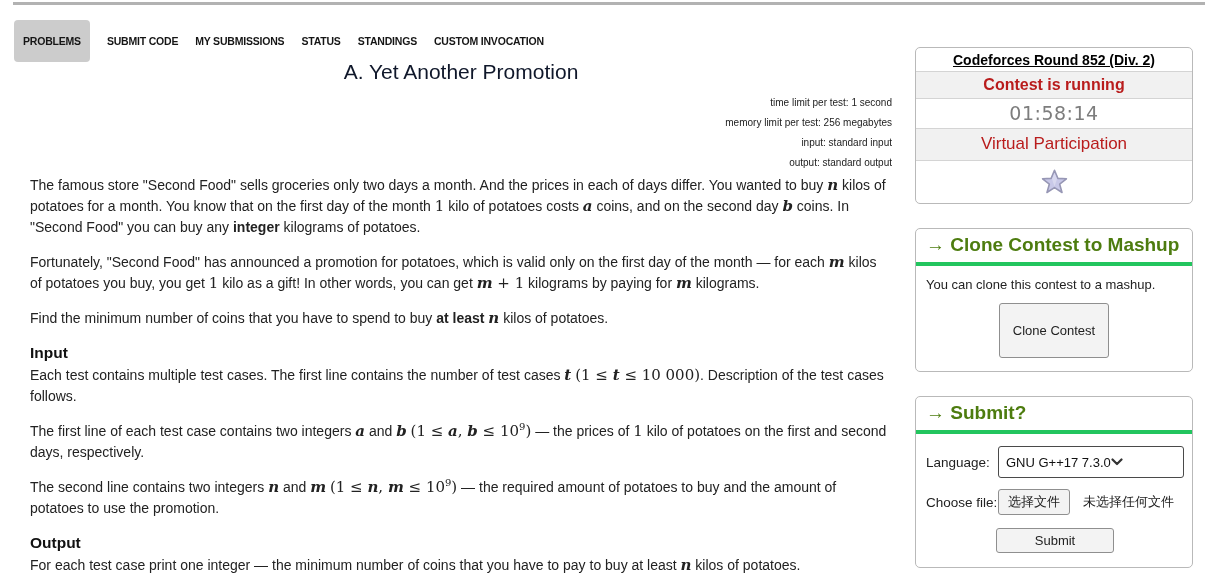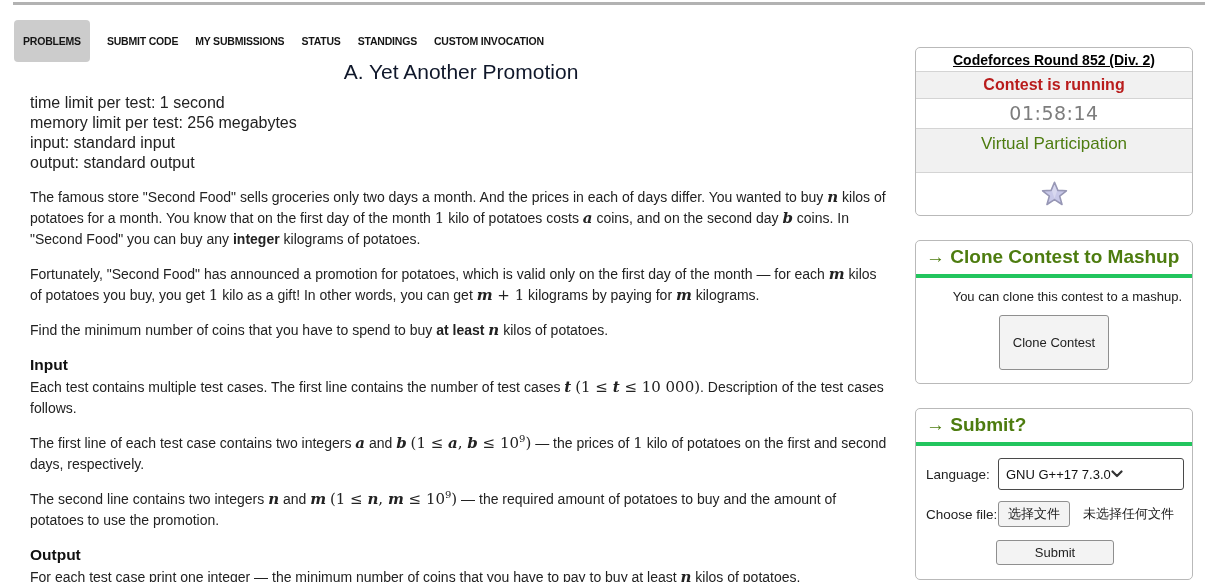--- a/index.html
+++ b/index.html
@@ -16,21 +16,21 @@
   .nav { position:absolute; top:20px; left:14px; display:flex; align-items:center; gap:17px; }
   .nav-item {
     font-size:10.5px; font-weight:bold; color:#151515; letter-spacing:-0.2px;
     text-transform:uppercase; padding:5px 0; cursor:pointer; white-space:nowrap;
   }
   .nav-item.active { background:#cccccc; border-radius:4px; padding:15px 9px; }
 
   
   .main { position:absolute; left:30px; top:60px; width:862px; }
   .ptitle { text-align:center; font-size:21px; font-weight:400; color:#0f172a; margin-bottom:9px; }
-  .props { text-align:left; font-size:16px; line-height:20px; color:#222; margin-bottom:14px; }
+  .props { text-align:right; font-size:10px; line-height:20px; color:#222; margin-bottom:2px; }
   .statement p { font-size:14px; line-height:21px; margin:0 0 14px 0; }
   .sec-title { font-size:15.5px; font-weight:bold; color:#111; margin:6px 0 2px 0; line-height:20px; }
 
   
   .sg-p  { }
   .sg-b  { font-weight:bold; }
   .sg-mv { font-family:"DejaVu Serif", serif; font-style:italic; font-weight:600; font-size:15px; }
   .sg-mn { font-family:"DejaVu Serif", serif; font-size:15px; }
   .sg-sup{ font-family:"DejaVu Serif", serif; font-size:10px; vertical-align:super; line-height:0; }
 
@@ -39,30 +39,30 @@
   .box {
     border:1px solid #b9b9b9; border-radius:5px; background:#fff; overflow:hidden;
     margin-bottom:24px;
   }
   .row { text-align:center; border-bottom:1px solid #d4d4d4; }
   .row:last-child { border-bottom:none; }
   .rt-title { padding:4px 4px 3px; font-size:14px; font-weight:bold; }
   .rt-title a-like, .rt-title span { text-decoration:underline; color:#000; cursor:pointer; }
   .rt-running { background:#f1f1f1; color:#b91c1c; font-weight:bold; font-size:16px; padding:4px; }
   .rt-timer { color:#7d7d7d; font-size:19px; padding:3px 0 4px; font-family:"DejaVu Sans", sans-serif; letter-spacing:0.5px; }
-  .rt-virtual { background:#f1f1f1; color:#4d7c0f; font-size:17px; padding:5px 0 18px; }
+  .rt-virtual { background:#f1f1f1; color:#b91c1c; font-size:17px; padding:5px 0 6px; }
   .rt-star { padding:8px 0 9px; }
   .rt-star svg { display:inline-block; vertical-align:middle; cursor:pointer; }
 
   .caption {
     color:#4d7c0f; font-weight:bold; font-size:19px; padding:5px 10px 6px;
     border-bottom:4px solid #22c55e; cursor:pointer;
   }
   .box-body { padding:11px 10px 13px; }
-  .clone-text { text-align:right; font-size:13px; color:#222; }
+  .clone-text { text-align:left; font-size:13px; color:#222; }
   .btn {
     display:inline-block; background:#f3f3f3; border:1px solid #8f8f8f; border-radius:3px;
     font-family:"Liberation Sans", sans-serif; font-size:13px; color:#222;
     padding:19px 13px; cursor:pointer; text-align:center;
   }
   .btn-row { text-align:center; margin-top:11px; }
 
   .submit-grid { display:grid; grid-template-columns:72px 1fr; row-gap:11px; align-items:center; padding:12px 10px 14px; }
   .field-label { font-size:13.5px; color:#222; }
   .select {

